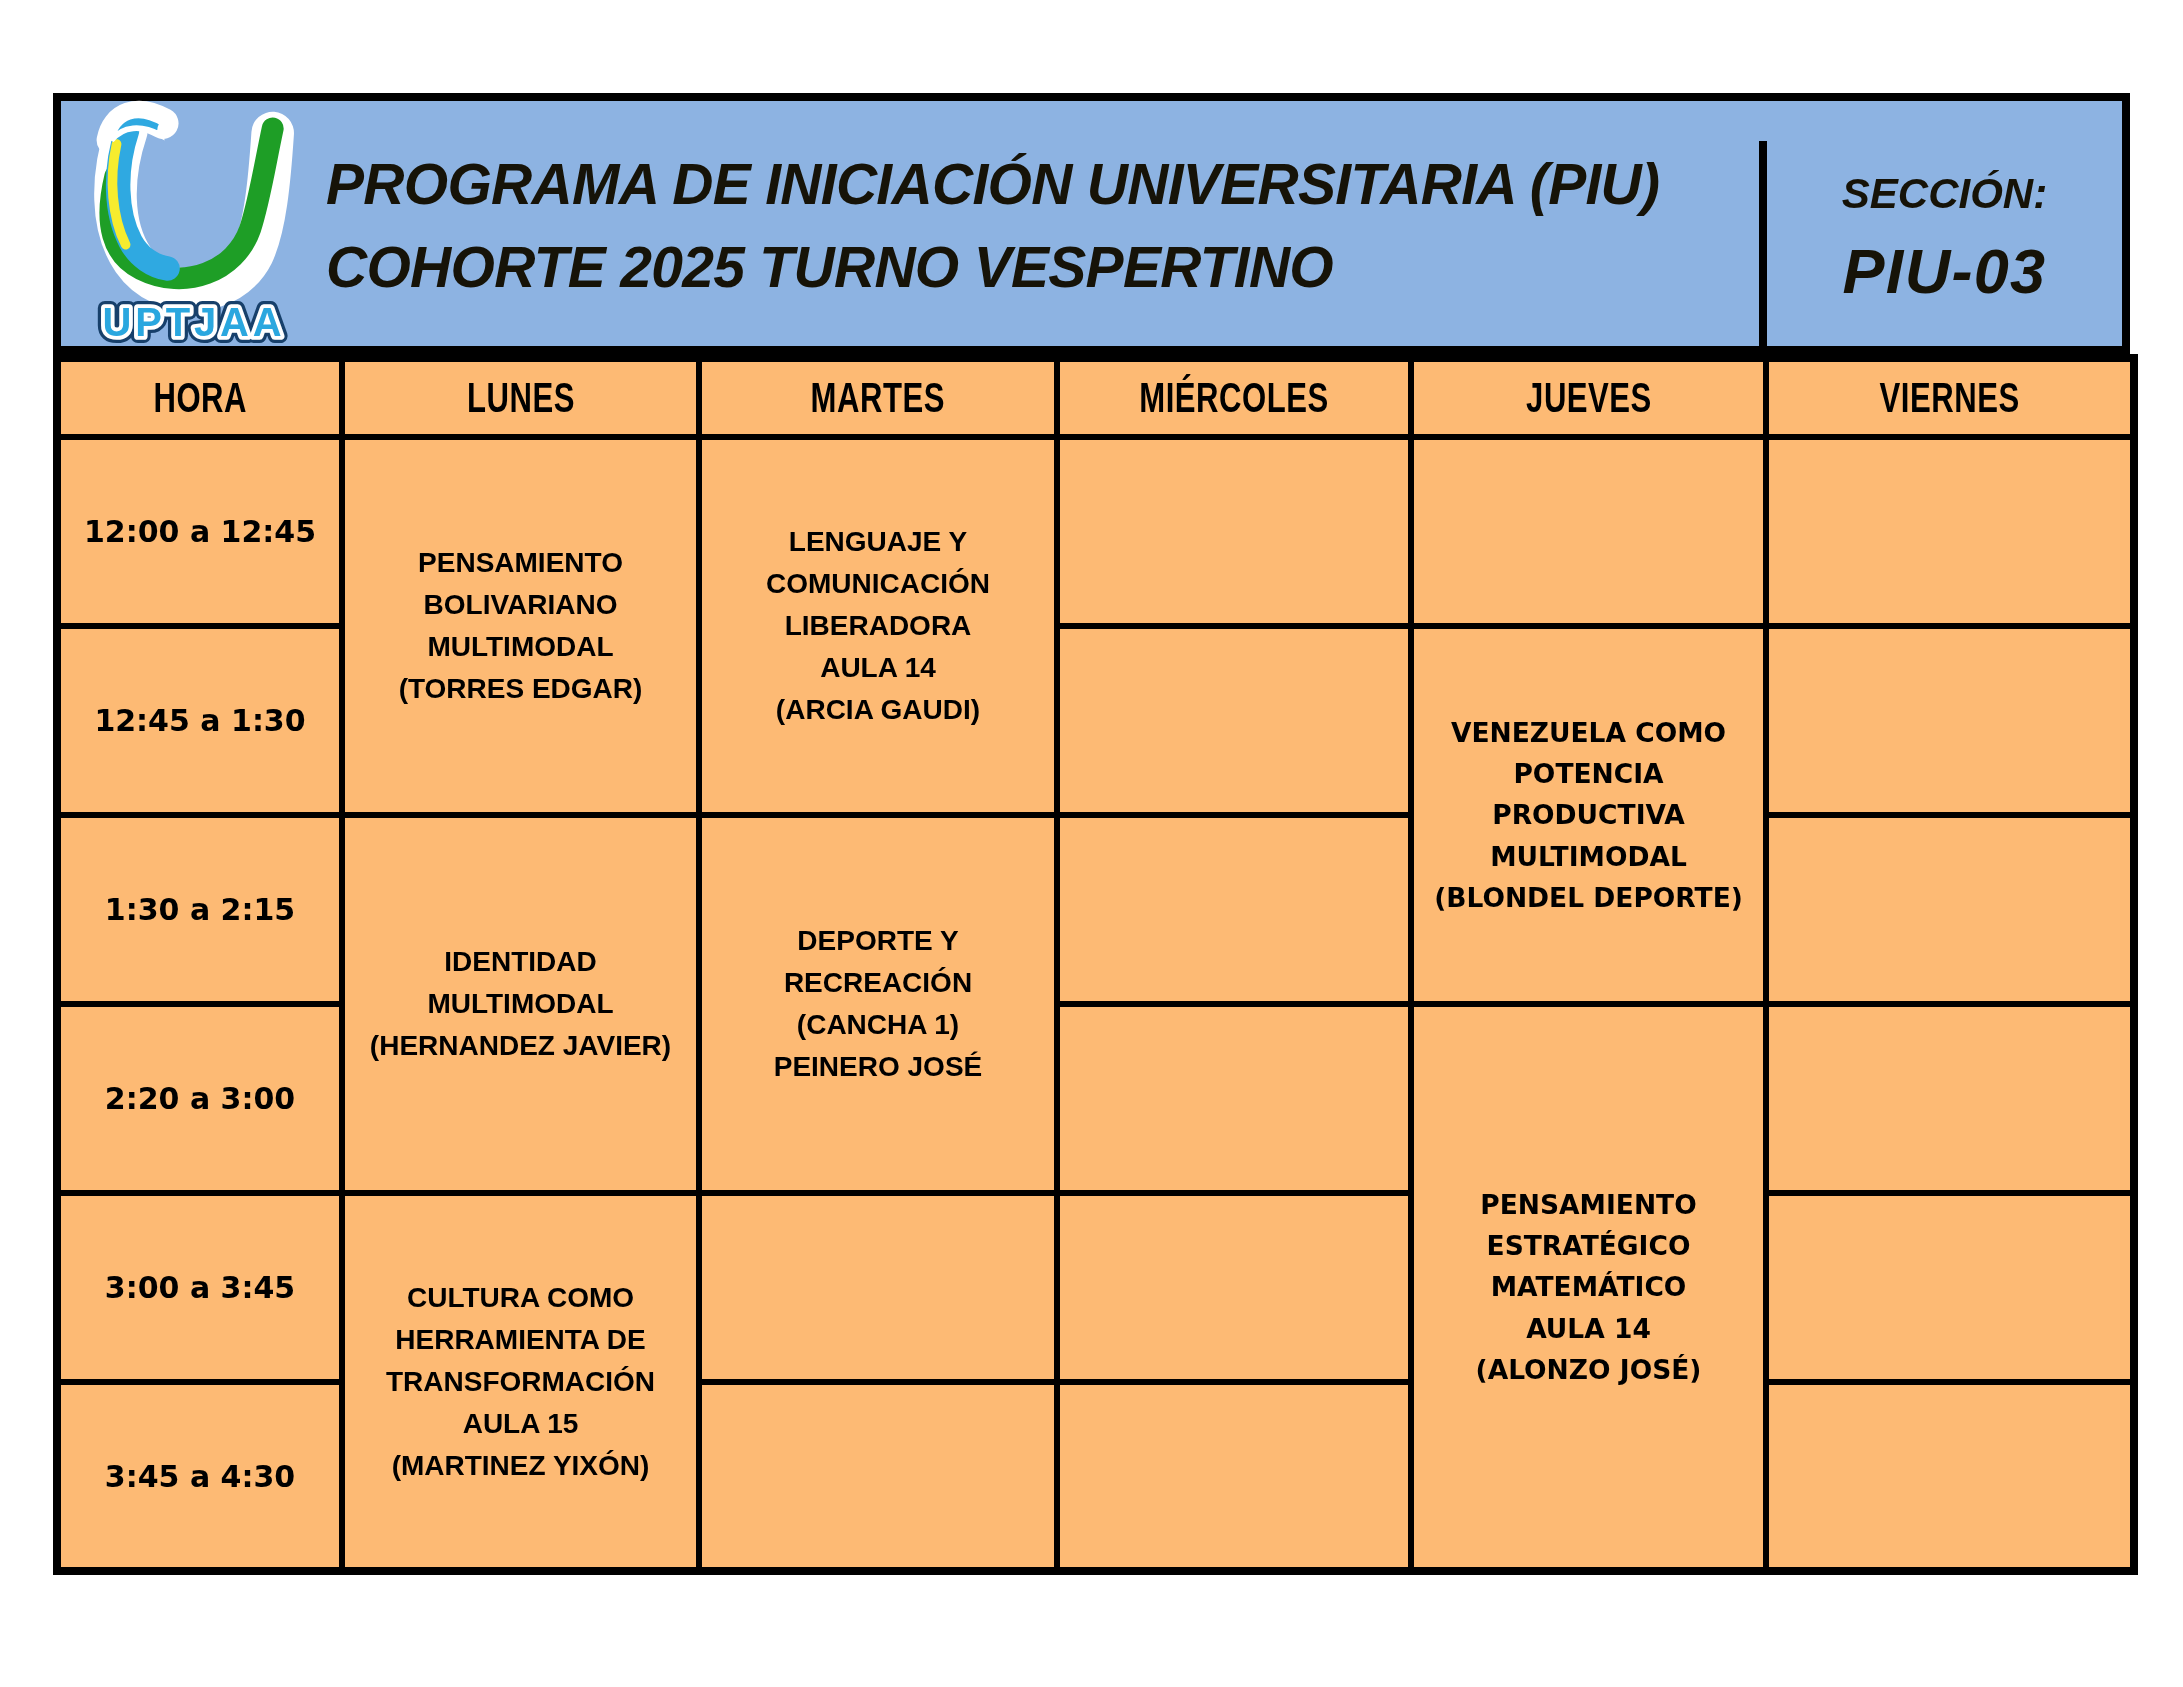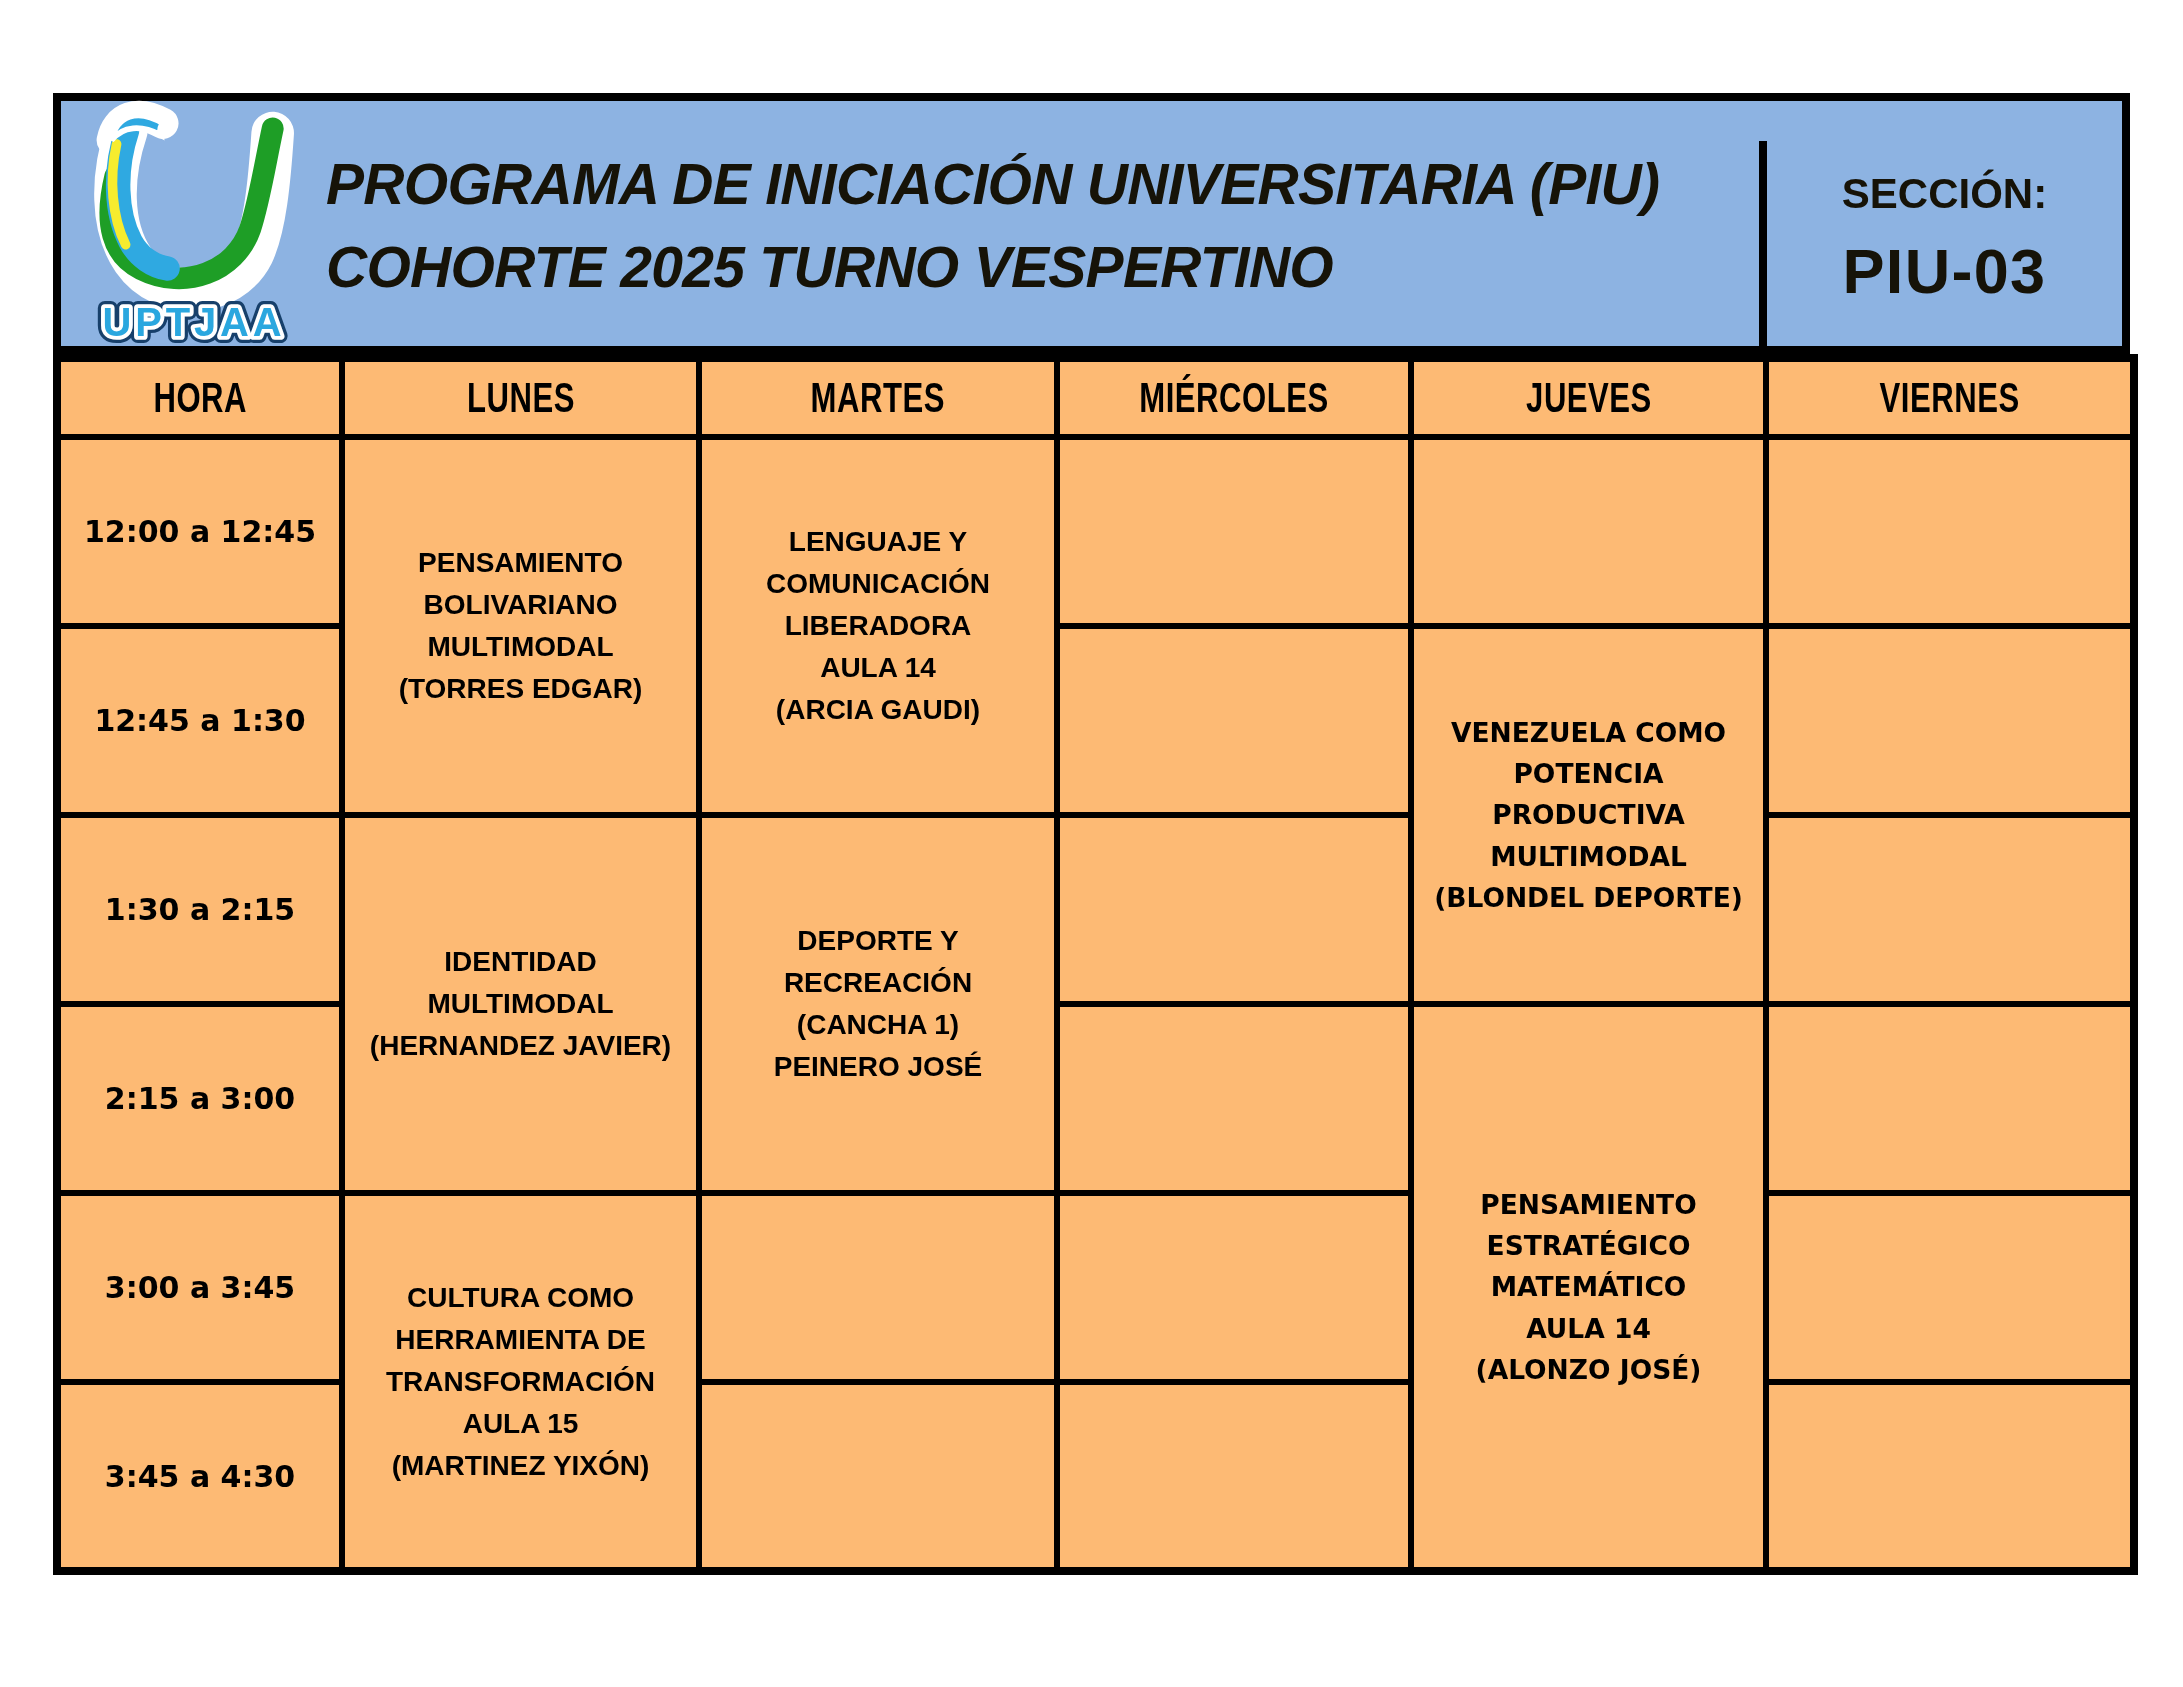--- a/index.html
+++ b/index.html
@@ -22,21 +22,21 @@
   .title-box {
     flex:1 1 auto; display:flex; flex-direction:column; justify-content:center;
     text-align:left; color:#161308;
     font-weight:bold; font-style:italic;
     font-size:57px; line-height:1.45; letter-spacing:-0.7px;
     padding-top:4px;
   }
   .section-box {
     flex:0 0 363px; border-left:8px solid #000;
     display:flex; flex-direction:column; align-items:center; justify-content:center;
-    color:#161308; font-weight:bold; 
+    color:#161308; font-weight:bold; font-style:italic;
     padding-bottom:9.3px;
     margin-top:40px;
   }
   .section-label { font-size:42px; letter-spacing:0px; margin-bottom:17px; }
   .section-value { font-size:63px; letter-spacing:1.3px; }
 
   
   table.schedule {
     border-collapse:collapse; table-layout:fixed;
     width:2077px; border:8px solid #000;
@@ -152,21 +152,21 @@
         <td class="cls" rowspan="2">IDENTIDAD
 MULTIMODAL
 (HERNANDEZ JAVIER)</td>
         <td class="cls" rowspan="2">DEPORTE Y RECREACIÓN
 (CANCHA 1)
 PEINERO JOSÉ</td>
         <td></td>
         <td></td>
       </tr>
       <tr>
-        <td class="time">2:15 a 3:00</td>
+        <td class="time">2:20 a 3:00</td>
         <td></td>
         <td class="cls wide" rowspan="3">PENSAMIENTO
 ESTRATÉGICO
 MATEMÁTICO
 AULA 14
 (ALONZO JOSÉ)</td>
         <td></td>
       </tr>
       <tr>
         <td class="time">3:00 a 3:45</td>

